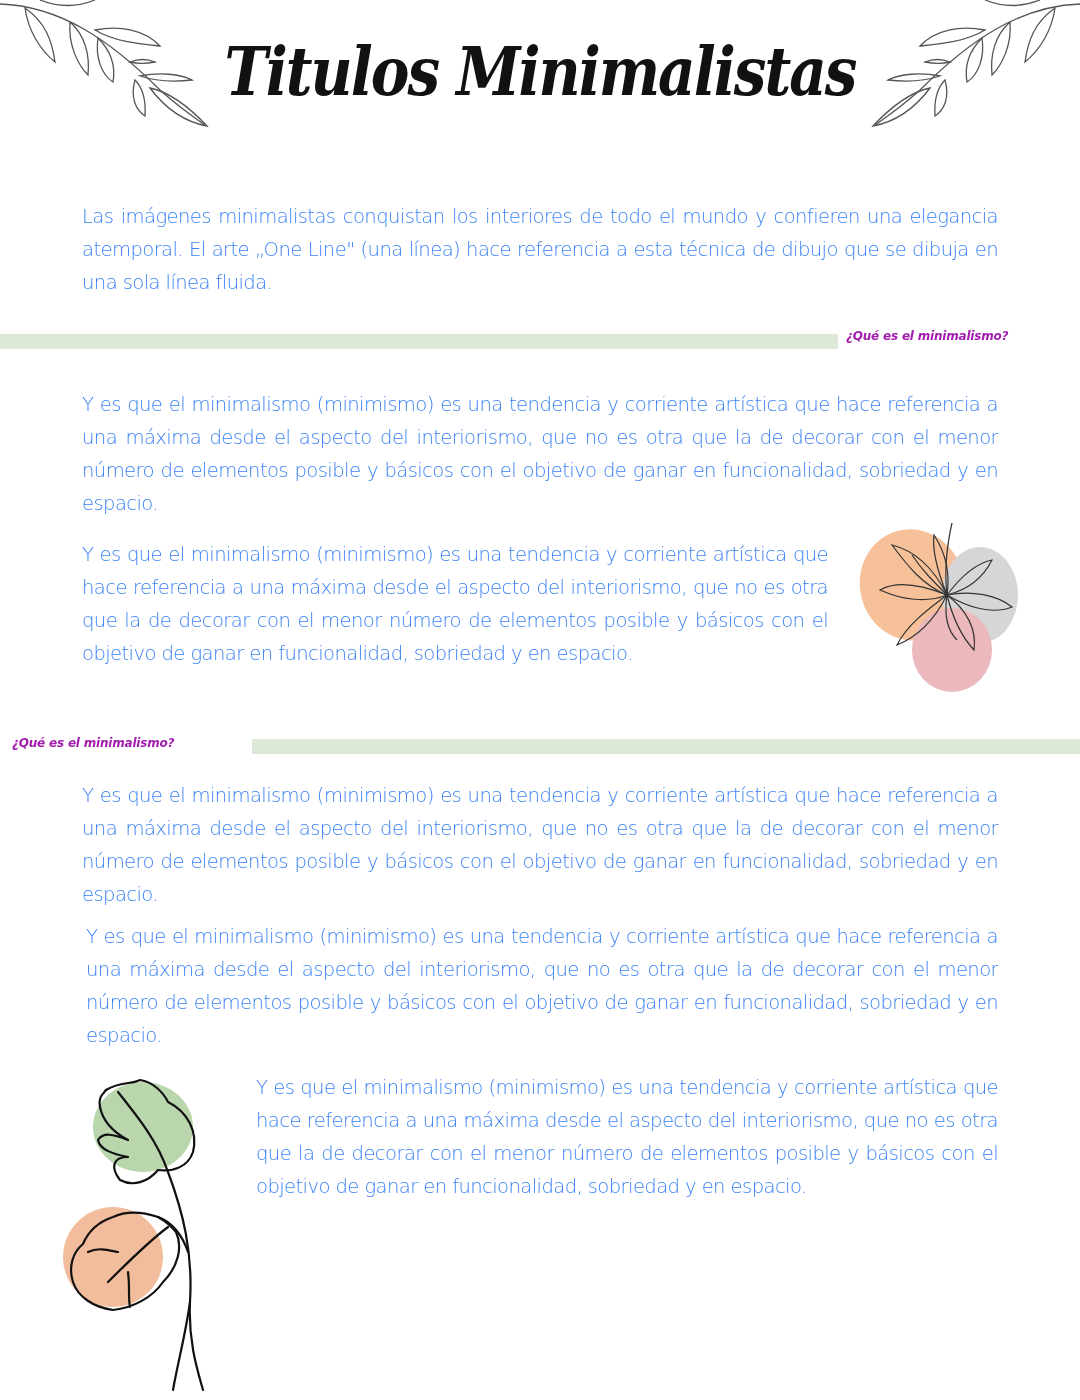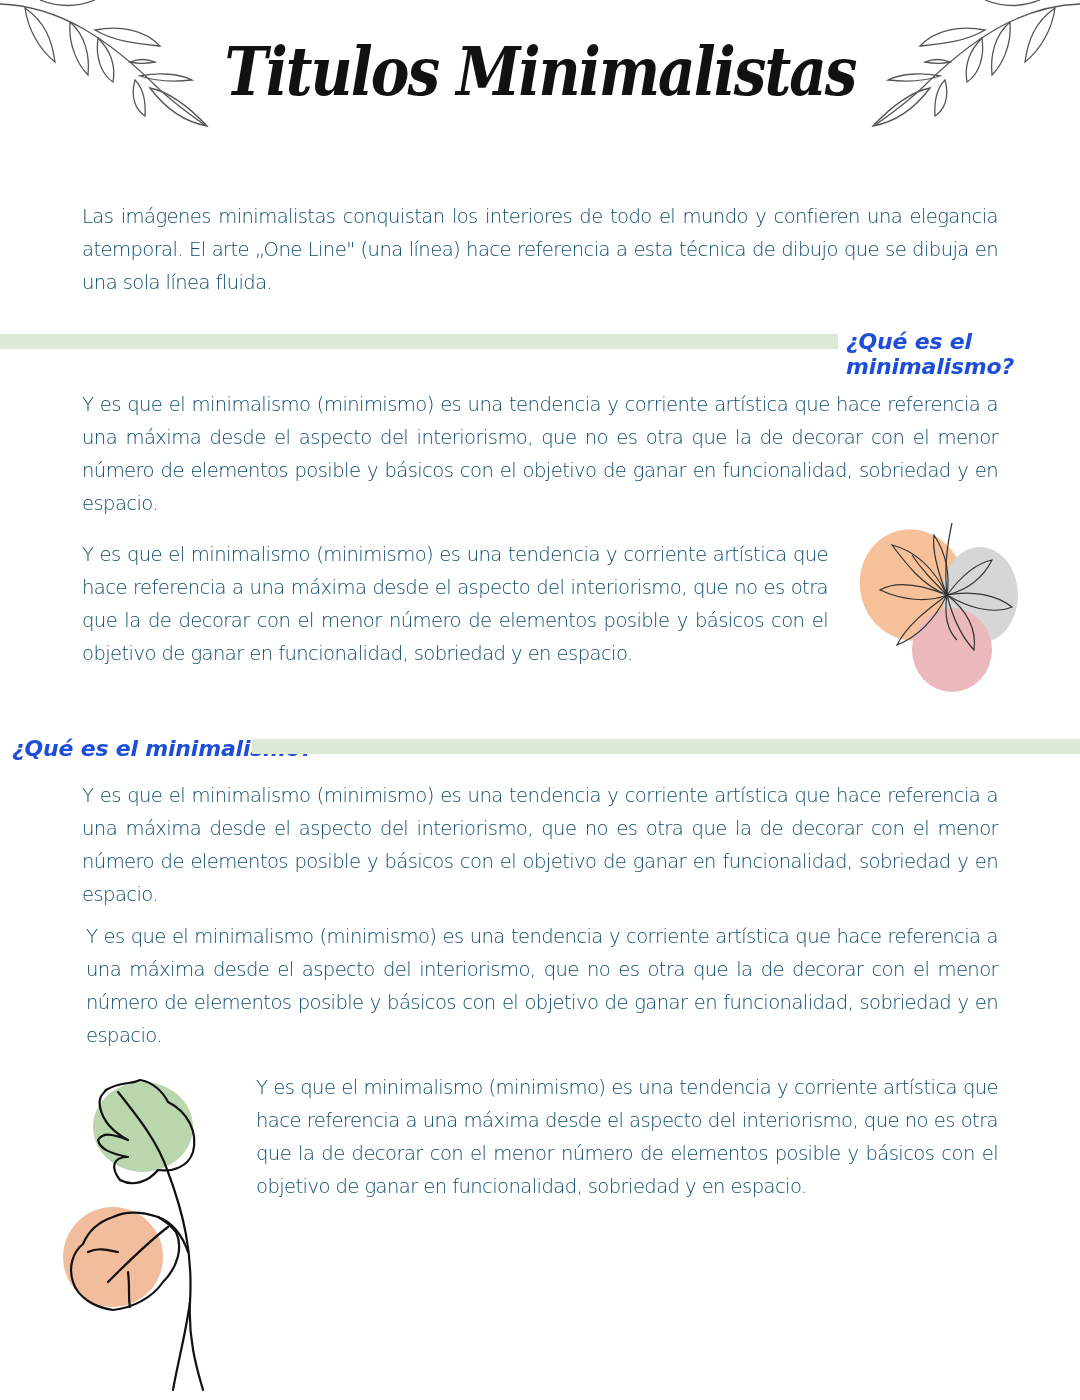--- a/index.html
+++ b/index.html
@@ -9,28 +9,28 @@
   .leaf-right { position: absolute; right: 0; top: 0; width: 215px; height: 130px; }
 
   .title {
     position: absolute; left: 0; right: 0; top: 38px; text-align: center;
     font-family: "DejaVu Serif", serif; font-weight: bold; font-style: italic;
     font-size: 58px; letter-spacing: -2px; color: #111; transform: scaleY(1.15);
   }
 
   .para {
     position: absolute; font-family: "DejaVu Sans", sans-serif; font-weight: 300;
-    font-size: 19.6px; line-height: 33px; color: #0c4a6e; text-align: justify;
+    font-size: 19.6px; line-height: 33px; color: #3b82f6; text-align: justify;
     letter-spacing: -0.6px; word-spacing: 0px;
   }
 
   .bar { position: absolute; height: 15px; background: #dde9d6; }
   .heading {
     position: absolute; font-family: "DejaVu Sans", sans-serif; font-weight: bold;
-    font-style: italic; font-size: 22px; color: #1d4ed8; letter-spacing: -0.2px;
+    font-style: italic; font-size: 12px; color: #a21caf; letter-spacing: -0.2px;
   }
 
   .flower { position: absolute; left: 852px; top: 515px; width: 175px; height: 180px; }
   .monstera { position: absolute; left: 58px; top: 1072px; width: 160px; height: 320px; }
 </style>
 </head>
 <body>
 
 <svg class="leaf-left" viewBox="0 0 215 130" fill="none" stroke="#555" stroke-width="1.3">
   <path d="M0 4 C60 6 110 40 160 90 C180 108 195 118 205 125"></path>

